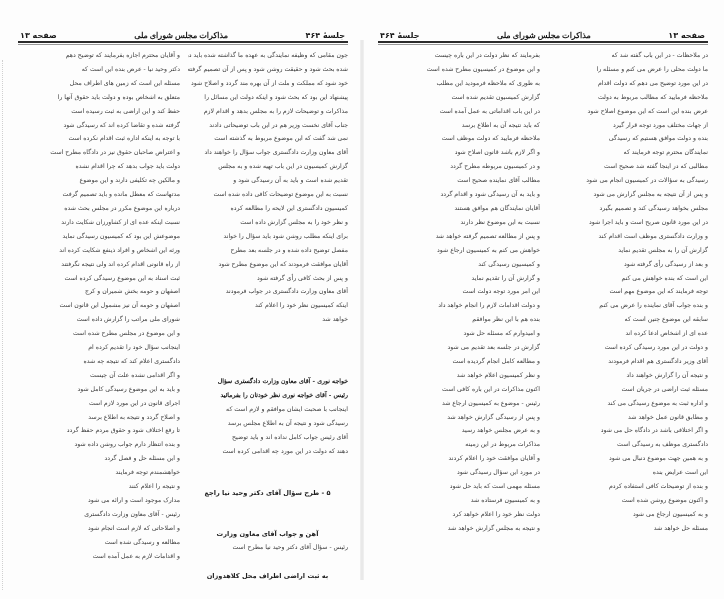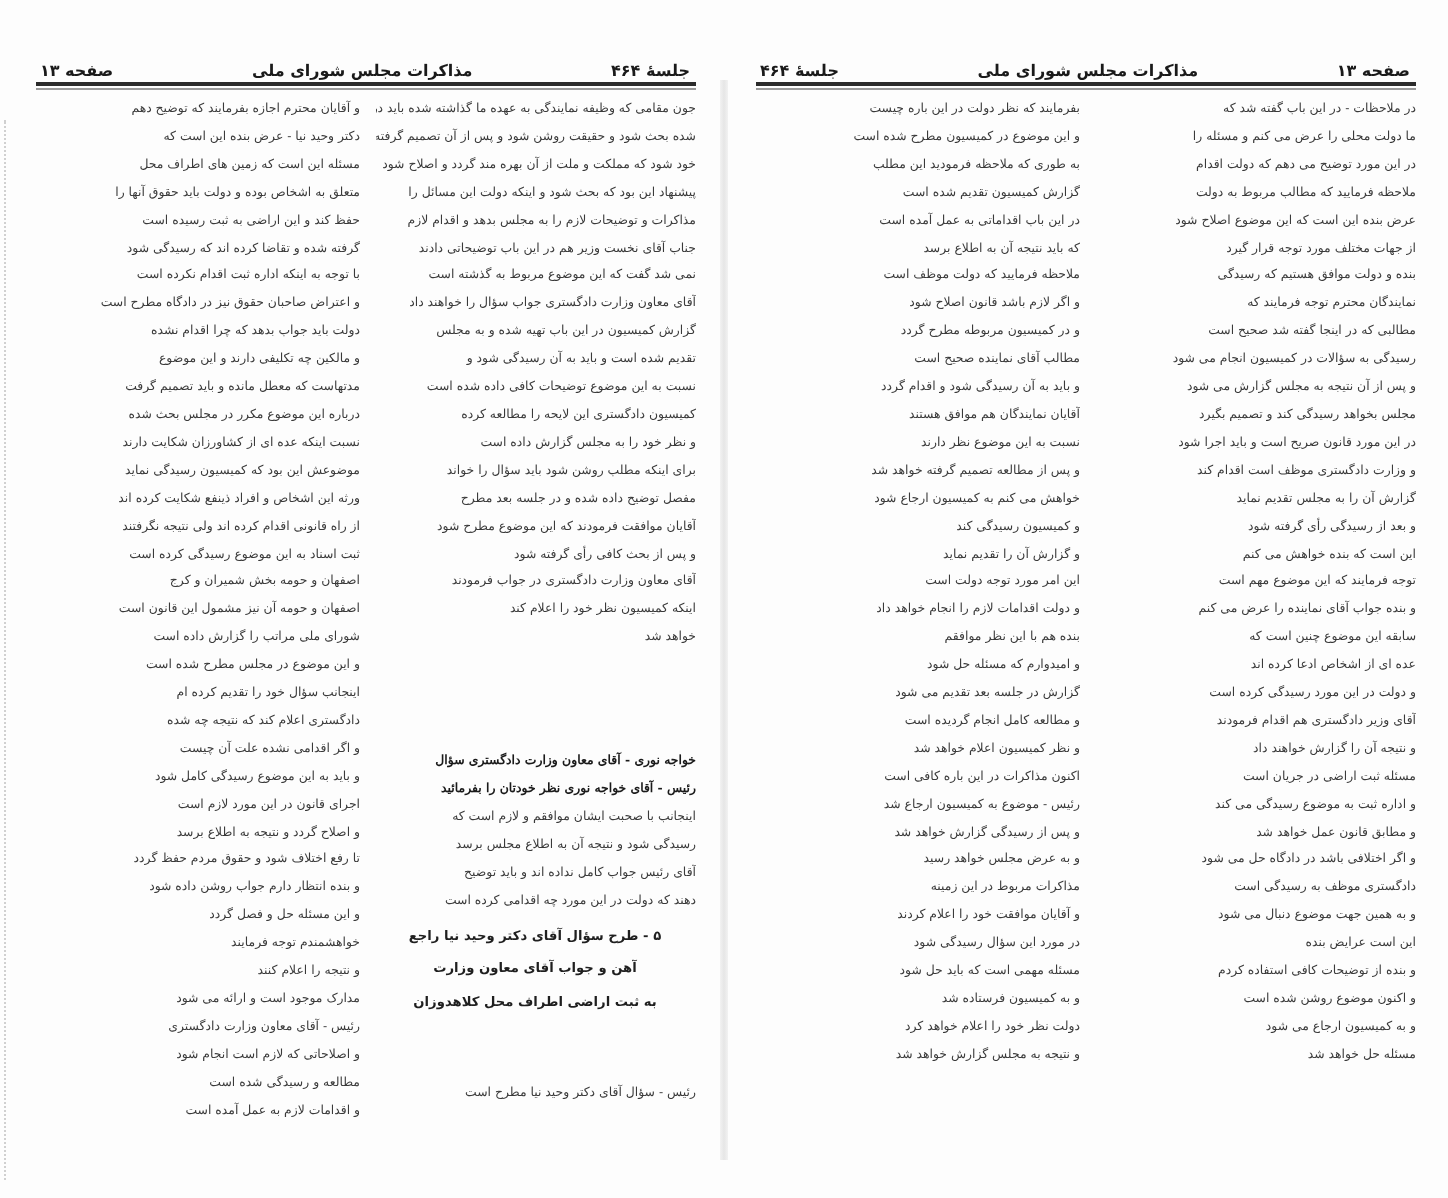--- a/index.html
+++ b/index.html
@@ -8,39 +8,39 @@
   .spread { position:absolute; left:0; top:0; width:724px; height:599px; background:#fdfdfd; }
   .page { position:absolute; top:0; height:599px; }
   .page-left { left:0; width:362px; }
   .page-right { left:362px; width:362px; }
   .gutter { position:absolute; left:360px; top:40px; width:4px; height:540px;
             background:linear-gradient(90deg,#f2f2f2,#e6e6e6,#f2f2f2); }
   .header { position:absolute; top:26px; height:14px; display:flex; justify-content:space-between;
             align-items:flex-end; direction:rtl; font-size:8px; font-weight:bold; color:#1a1a1a; }
   .page-left .header { left:20px; width:325px; }
   .page-right .header { left:18px; width:325px; }
-  .header .title { font-weight:bold; }
+  .header .title { font-weight:bold;font-family:Liberation Serif, serif; }
   .rule { position:absolute; top:41px; height:2px; background:#2b2b2b; }
   .page-left .rule { left:18px; width:330px; }
   .page-right .rule { left:16px; width:330px; }
   .rule2 { position:absolute; top:44px; height:1px; background:#9a9a9a; }
   .page-left .rule2 { left:18px; width:330px; }
   .page-right .rule2 { left:16px; width:330px; }
   .col { position:absolute; top:48px; direction:rtl; text-align:justify;
          font-family:"DejaVu Serif", serif; font-size:6.2px; line-height:13.9px; color:#3a3a3a; }
   .col p { margin:0; white-space:nowrap; overflow:hidden; letter-spacing:-0.2px; }
   .page-left .col-a { left:188px; width:160px; }
   .page-left .col-b { left:20px; width:160px; }
   .page-right .col-a { left:186px; width:160px; }
   .page-right .col-b { left:18px; width:160px; }
   .page-left .col-a { height:330px; }
   .heading-block { position:absolute; left:190px; top:460px; width:155px; direction:rtl;
                    text-align:center; font-family:"DejaVu Sans", sans-serif; font-size:6.6px;
                    font-weight:bold; line-height:16.4px; color:#1f1f1f; }
-  .heading-block div { white-space:nowrap; }
+  .heading-block div { white-space:nowrap;margin-top:25px; }
   .after-heading { position:absolute; left:188px; top:540px; width:160px; direction:rtl;
                    font-family:"DejaVu Serif", serif; font-size:6.2px; line-height:13.9px; color:#3a3a3a;
                    white-space:nowrap; overflow:hidden; }
   .pre-heading { position:absolute; left:188px; top:374px; width:160px; direction:rtl;
                  font-family:"DejaVu Serif", serif; font-size:6.2px; line-height:13.9px; color:#3a3a3a; }
   .pre-heading p { margin:0; white-space:nowrap; overflow:hidden; }
   .pre-heading .speaker { font-weight:bold; color:#1a1a1a; }
   .edge-dots { position:absolute; left:2px; top:60px; width:1px; height:530px;
                border-left:1px dotted #d0d0d0; }
 </style>

